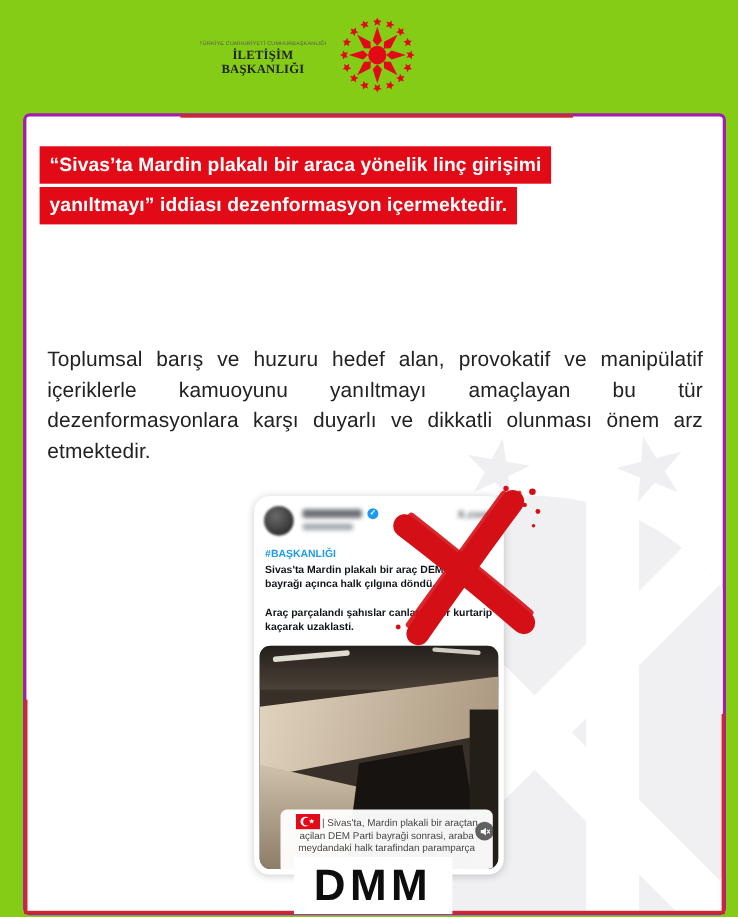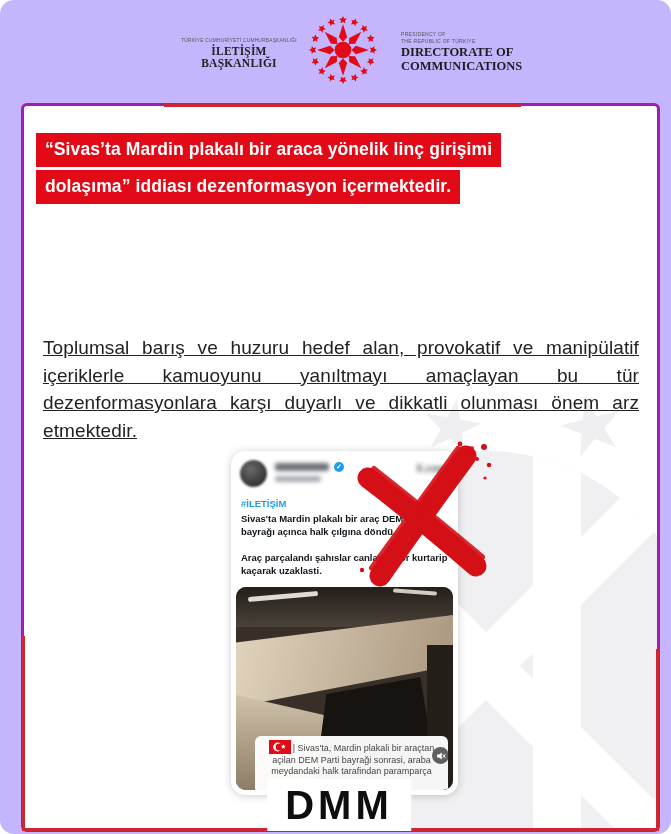--- a/index.html
+++ b/index.html
@@ -1,18 +1,18 @@
 <!DOCTYPE html>
 <html><head>
 <meta charset="utf-8">
 <style>
   html,body{margin:0;padding:0;}
   body{width:671px;height:834px;overflow:hidden;background:#ffffff;
        font-family:"Liberation Sans", sans-serif;position:relative;}
-  .poster{position:absolute;inset:0;background:#c4b5fd;border-radius:14px;}
+  .poster{position:absolute;inset:0;background:#84cc16;}
 
   
   .hdr-left{position:absolute;left:178px;top:38px;width:122px;text-align:center;color:#2b2b2b;}
   .hdr-left .tiny{font-size:4.8px;letter-spacing:.25px;color:#555;}
   .hdr-left .big{font-family:"Liberation Serif", serif;font-weight:bold;font-size:11.5px;
                  letter-spacing:.2px;margin-top:2px;color:#222;}
   .hdr-right{position:absolute;left:401px;top:31px;color:#2b2b2b;}
   .hdr-right .tiny{font-size:5px;letter-spacing:.3px;color:#555;line-height:6.5px;}
   .hdr-right .big{font-family:"Liberation Serif", serif;font-weight:bold;font-size:12.5px;
                   line-height:13.5px;color:#1d1d1d;margin-top:2px;}
@@ -37,21 +37,21 @@
 
   
   .headline{position:absolute;left:12px;top:27px;z-index:2;}
   .hl-line{display:inline-block;background:#e30a17;color:#fff;font-weight:bold;
      font-size:17.5px;letter-spacing:.1px;padding:6px 9px 7px 9px;margin-bottom:3px;white-space:nowrap;}
 
   
   .para{position:absolute;left:19px;width:596px;font-size:19px;line-height:27.5px;
      font-weight:500;color:#222;text-align:justify;z-index:2;letter-spacing:.1px;}
   .para-1{top:110px;}
-  .para-2{top:228px;text-decoration:underline;}
+  .para-2{top:208px;}
 
   
   .tweet{position:absolute;left:207px;top:345px;width:227px;height:344px;background:#fff;
      border-radius:14px;box-shadow:0 1px 8px rgba(0,0,0,.20);z-index:2;}
   .avatar{position:absolute;left:9px;top:9px;width:27px;height:27px;border-radius:50%;
      background:radial-gradient(circle at 40% 35%,#6a6a6a,#1d1d1d);filter:blur(1px);}
   .blurbar{position:absolute;border-radius:2px;filter:blur(2px);}
   .name-bar{left:44px;top:12px;width:54px;height:8px;background:#6d7176;}
   .handle-bar{left:44px;top:25px;width:46px;height:6px;background:#a5abb1;}
   .verified{position:absolute;left:103px;top:11px;width:10px;height:10px;border-radius:50%;
@@ -131,59 +131,53 @@
       <use href="#ray" transform="rotate(90 40 40)"></use>
         <use href="#ray" transform="rotate(135 40 40)"></use>
       <use href="#ray" transform="rotate(180 40 40)"></use>
         <use href="#ray" transform="rotate(225 40 40)"></use>
       <use href="#ray" transform="rotate(270 40 40)"></use>
         <use href="#ray" transform="rotate(315 40 40)"></use>
       <circle cx="40" cy="40" r="9" fill="#e30a17"></circle>
     </g>
   </svg>
 
-  <div class="hdr-right">
-    <div class="tiny">PRESIDENCY OF</div>
-    <div class="tiny">THE REPUBLIC OF TÜRKİYE</div>
-    <div class="big">DIRECTORATE OF</div>
-    <div class="big" style="margin-top:0;">COMMUNICATIONS</div>
-  </div>
 
   <div class="card">
 
     <div class="wm">
       <div class="wm-star" style="left:398px;top:292px;width:60px;height:58px;transform:rotate(10deg);"></div>
       <div class="wm-star" style="left:536px;top:290px;width:64px;height:62px;transform:rotate(-14deg);"></div>
       <div class="wm-circle">
         <div class="wm-band" style="transform:rotate(45deg);"></div>
         <div class="wm-band" style="transform:rotate(-45deg);"></div>
         <div class="wm-band" style="left:262px;"></div>
       </div>
     </div>
 
     <div class="accent acc-top"></div>
     <div class="accent acc-left"></div>
     <div class="accent acc-right"></div>
     <div class="accent acc-bottom"></div>
 
     <div class="headline">
       <div><span class="hl-line">“Sivas’ta Mardin plakalı bir araca yönelik linç girişimi</span></div>
-      <div><span class="hl-line">dolaşıma” iddiası dezenformasyon içermektedir.</span></div>
+      <div><span class="hl-line">yanıltmayı” iddiası dezenformasyon içermektedir.</span></div>
     </div>
 
     <div class="para para-2">Toplumsal barış ve huzuru hedef alan, provokatif ve manipülatif içeriklerle kamuoyunu yanıltmayı amaçlayan bu tür dezenformasyonlara karşı duyarlı ve dikkatli olunması önem arz etmektedir.</div>
 
     <div class="tweet">
       <div class="avatar"></div>
       <div class="blurbar name-bar"></div>
       <span class="verified">✓</span>
       <div class="blurbar handle-bar"></div>
       <div class="src">X.com</div>
 
-      <div class="hashtag">#İLETİŞİM</div>
+      <div class="hashtag">#BAŞKANLIĞI</div>
       <div class="tw-text tw-t1">Sivas'ta Mardin plakalı bir araç DEM Parti bayrağı açınca halk çılgına döndü.</div>
       <div class="tw-text tw-t2">Araç parçalandı şahıslar canlarını zor kurtarip kaçarak uzaklasti.</div>
 
       <div class="tw-img">
         <div class="ceiling">
           <div class="light1"></div>
             <div class="light2"></div>
         </div>
         <div class="roof"></div>
         <div class="car-body"></div>

